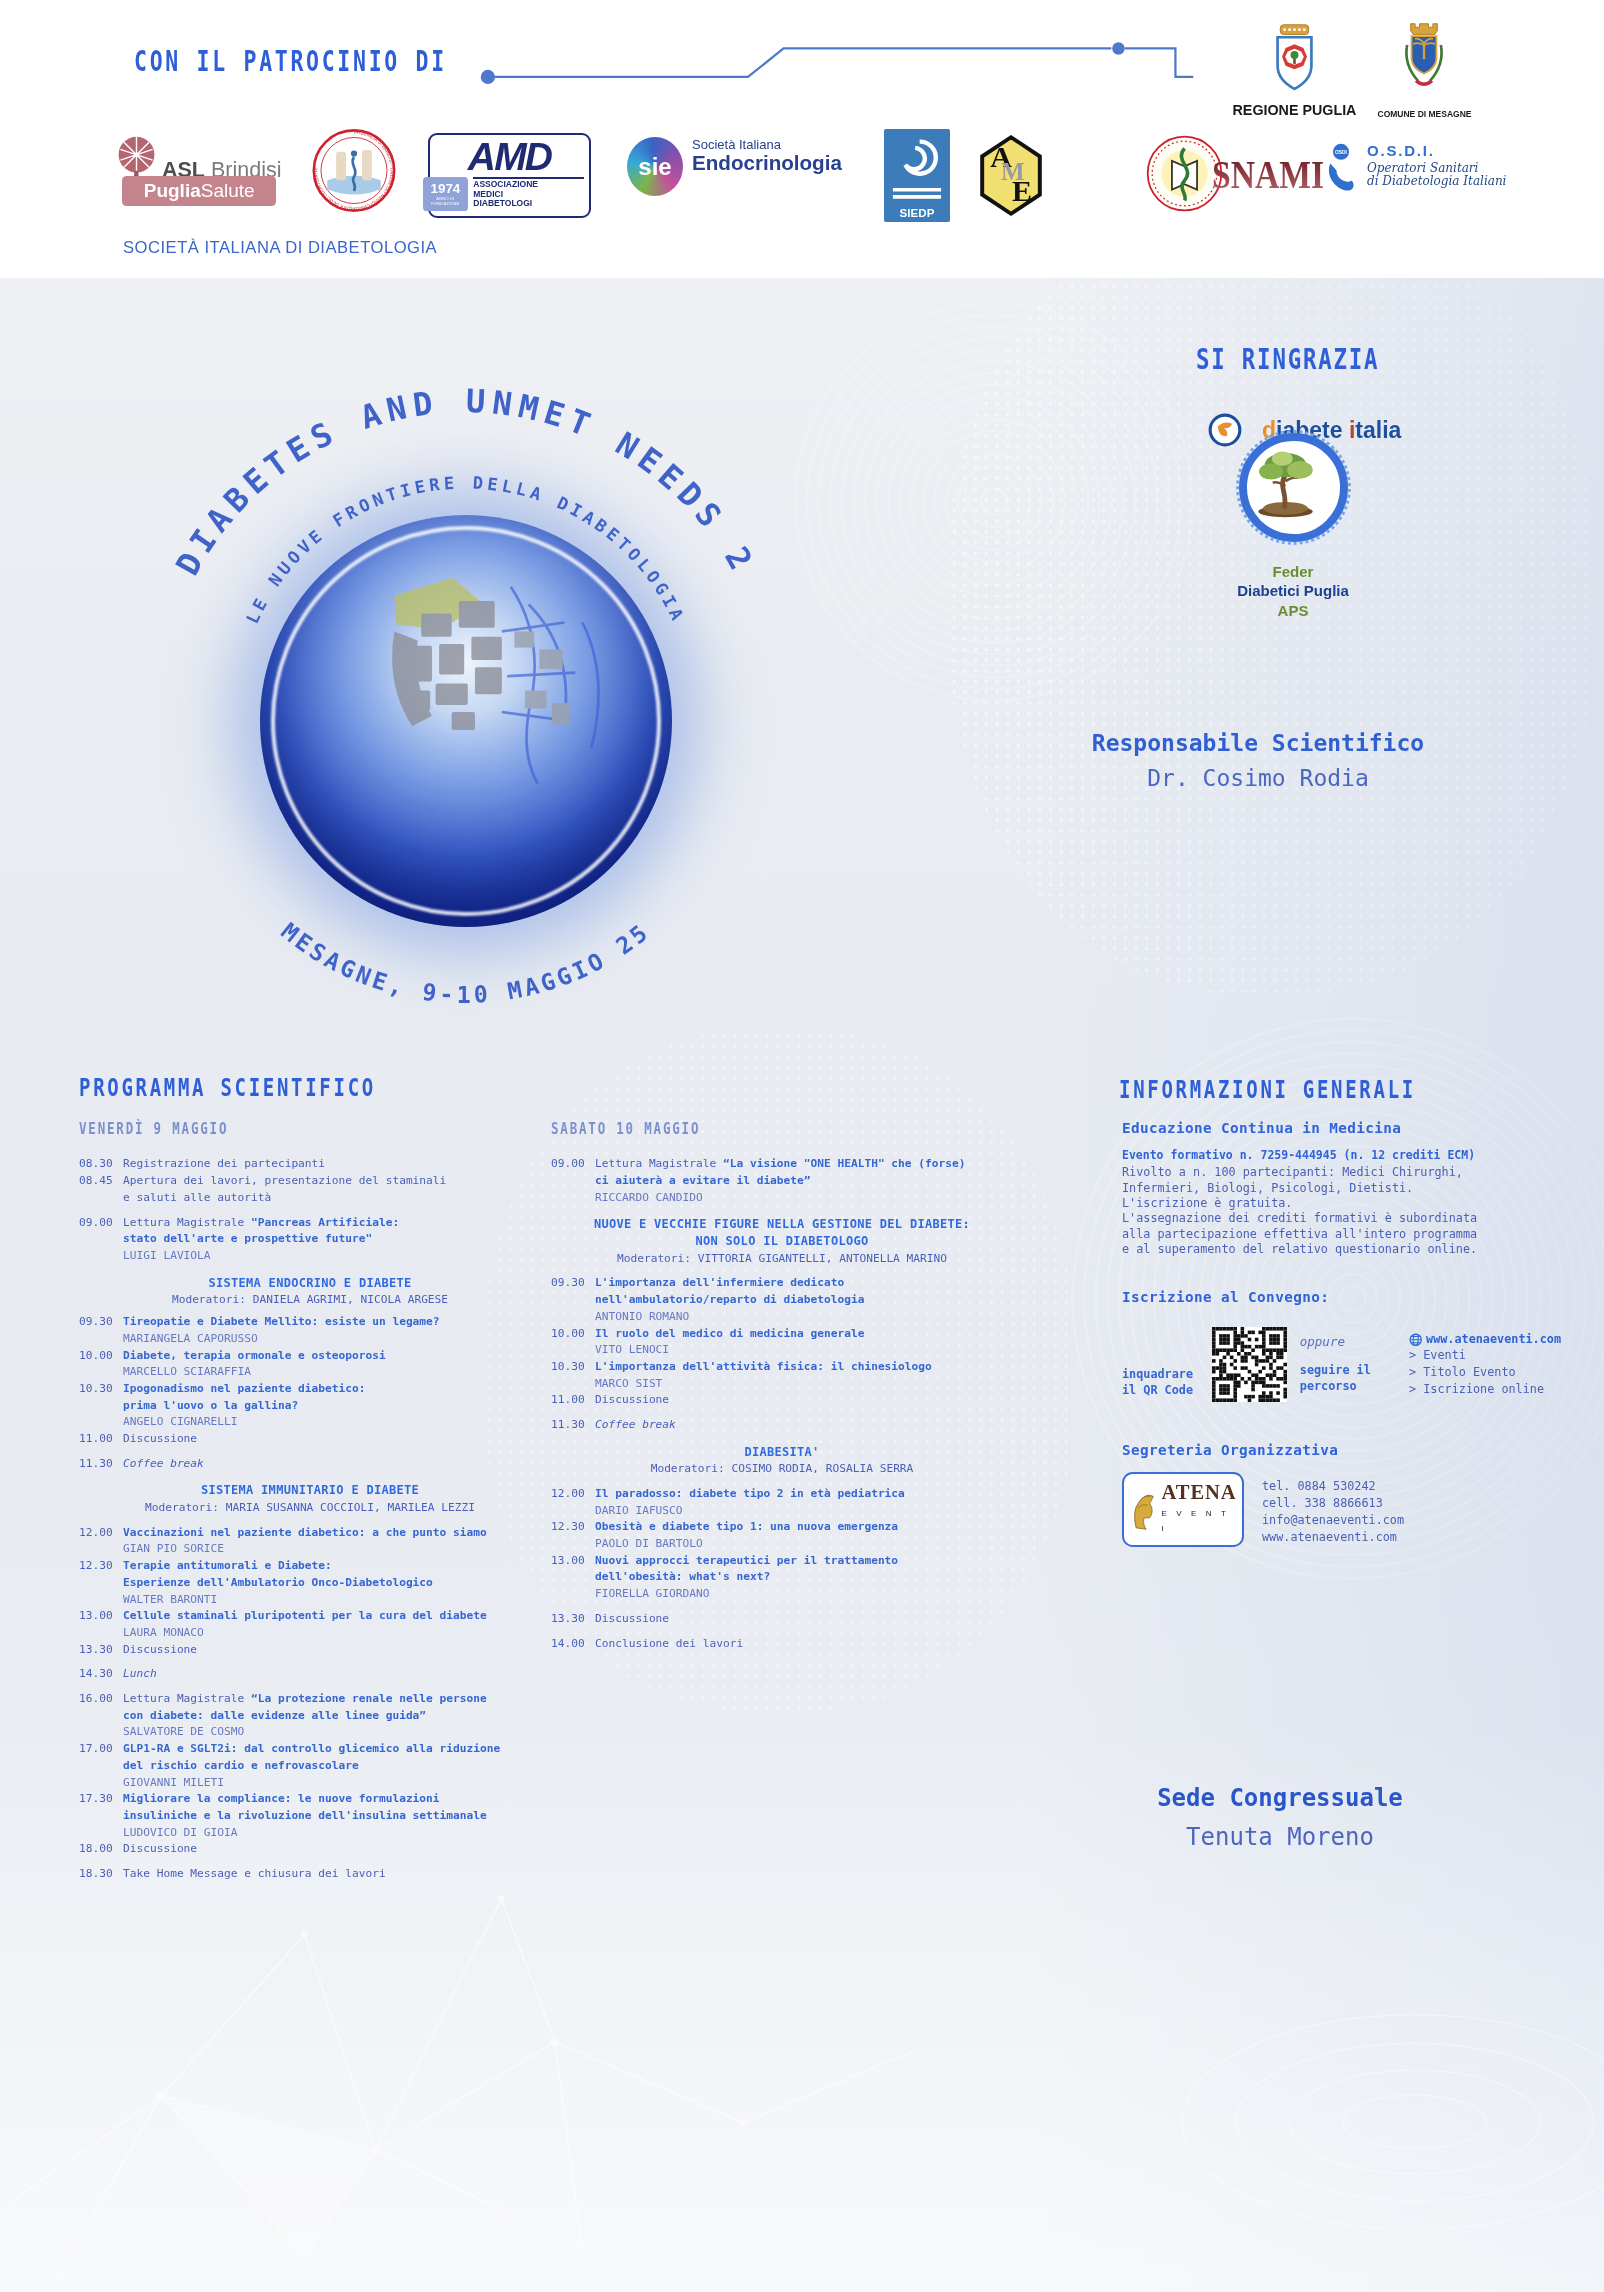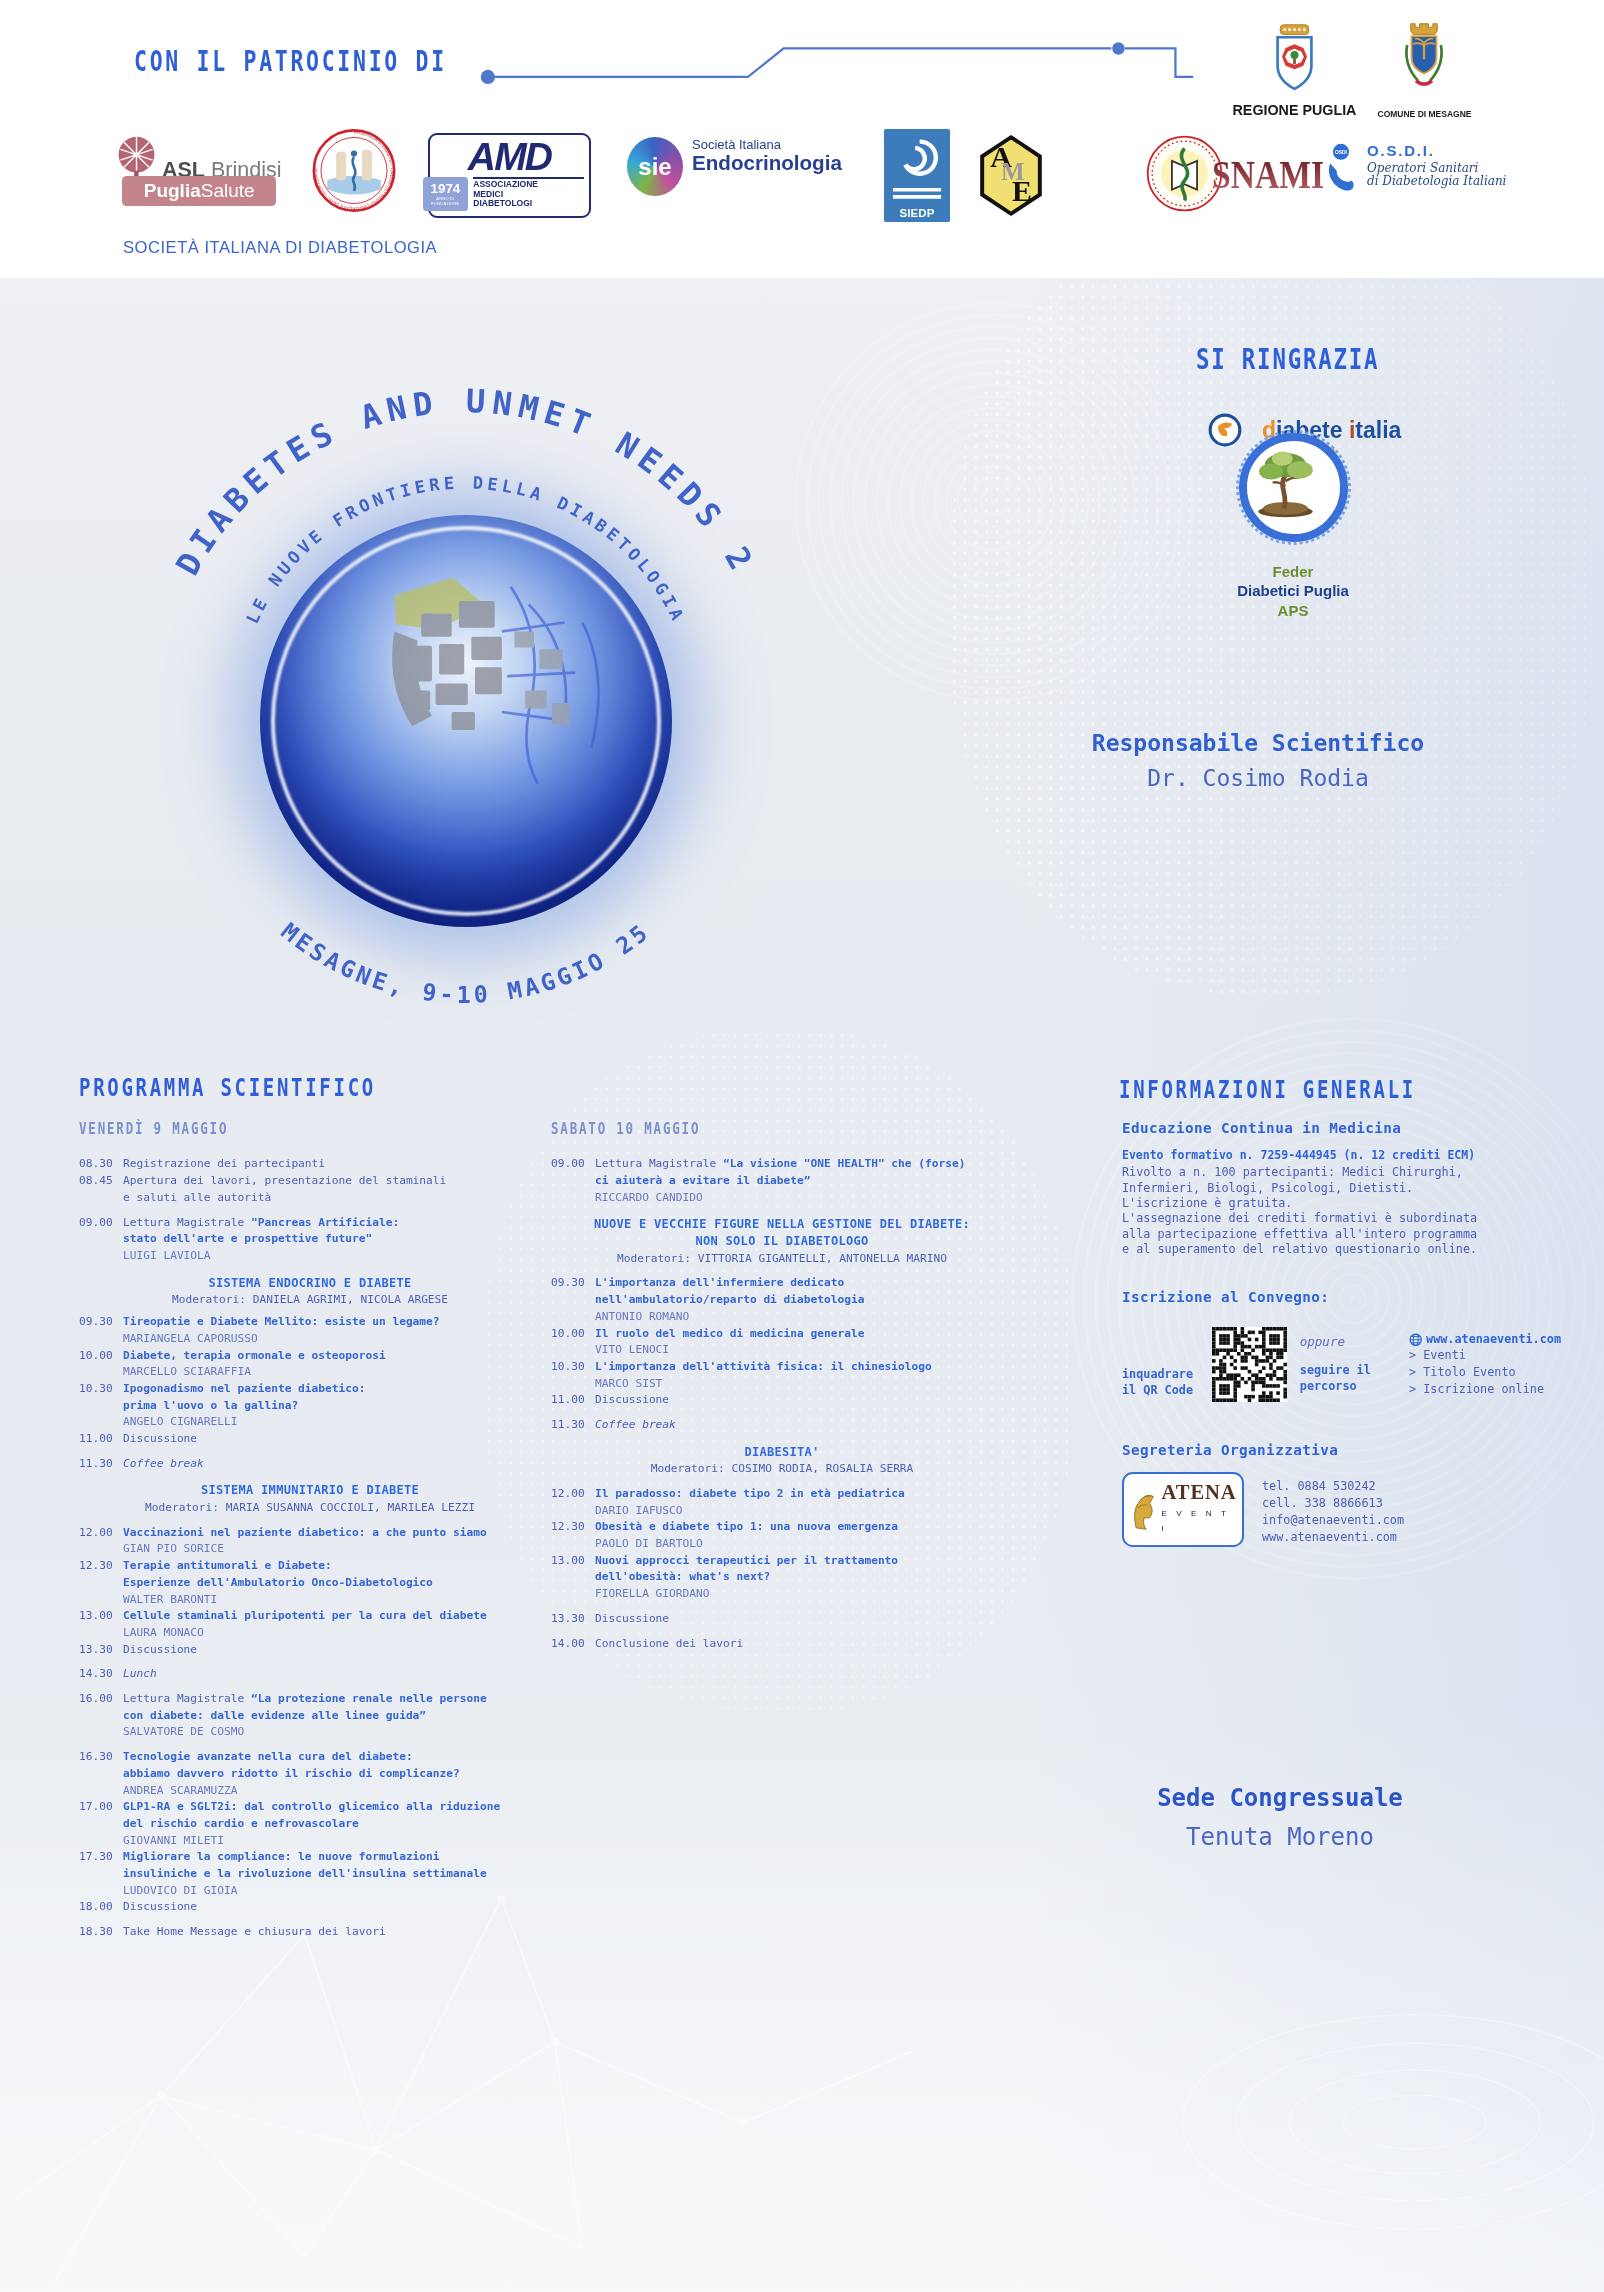--- a/index.html
+++ b/index.html
@@ -502,28 +502,20 @@
           <div class="slot-content">
             <div class="slot-line"><span class="i">Lunch</span></div>
           </div>
         </div>
         <div class="slot sp">
           <div class="slot-time">16.00</div>
           <div class="slot-content">
             <div class="slot-line"><span class="">Lettura Magistrale </span><span class="b">“La protezione renale nelle persone</span></div>
             <div class="slot-line"><span class="b">con diabete: dalle evidenze alle linee guida”</span></div>
             <div class="slot-line"><span class="spk">SALVATORE DE COSMO</span></div>
-          </div>
-        </div>
-        <div class="slot sp">
-          <div class="slot-time">16.30</div>
-          <div class="slot-content">
-            <div class="slot-line"><span class="b">Tecnologie avanzate nella cura del diabete:</span></div>
-            <div class="slot-line"><span class="b">abbiamo davvero ridotto il rischio di complicanze?</span></div>
-            <div class="slot-line"><span class="spk">ANDREA SCARAMUZZA</span></div>
           </div>
         </div>
         <div class="slot">
           <div class="slot-time">17.00</div>
           <div class="slot-content">
             <div class="slot-line"><span class="b">GLP1-RA e SGLT2i: dal controllo glicemico alla riduzione</span></div>
             <div class="slot-line"><span class="b">del rischio cardio e nefrovascolare</span></div>
             <div class="slot-line"><span class="spk">GIOVANNI MILETI</span></div>
           </div>
         </div>

